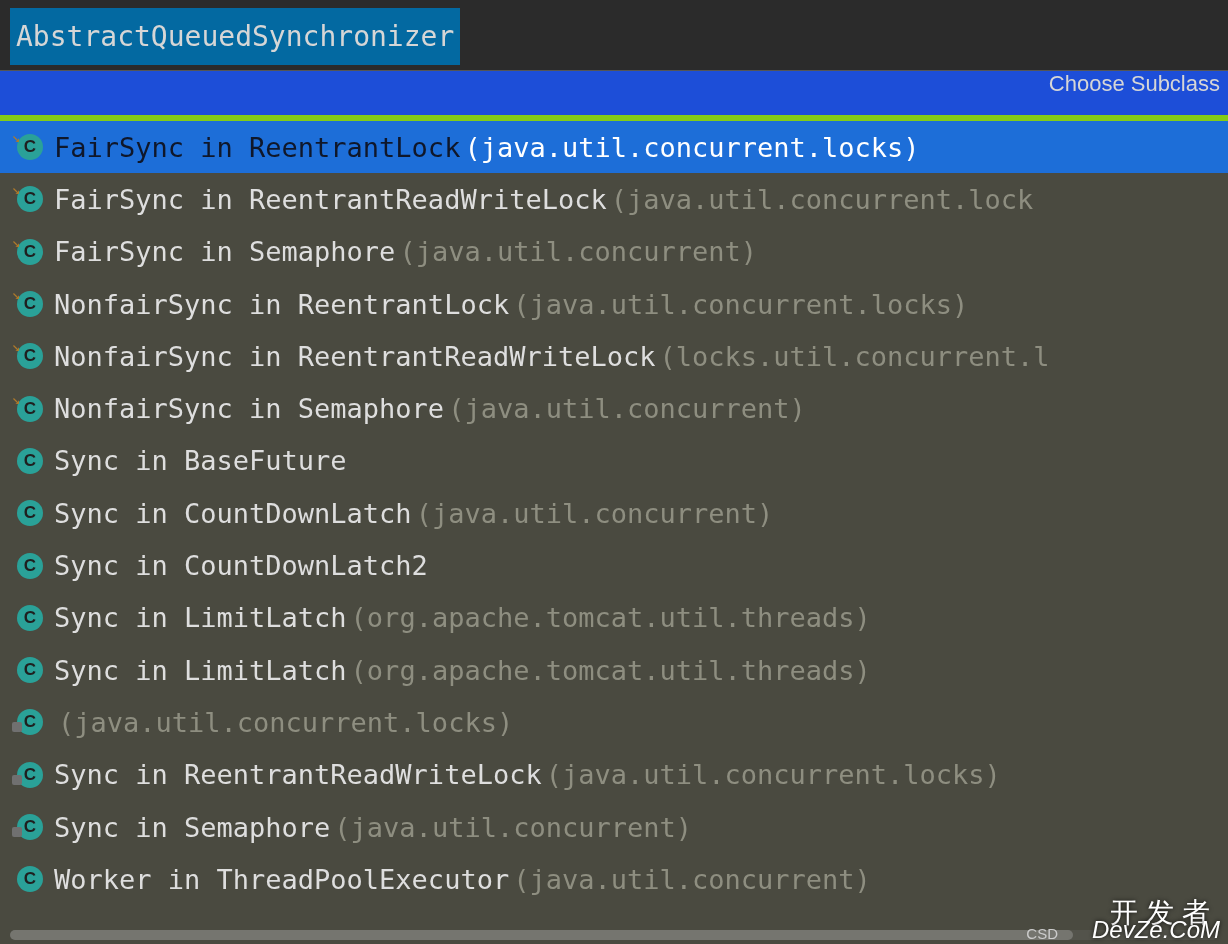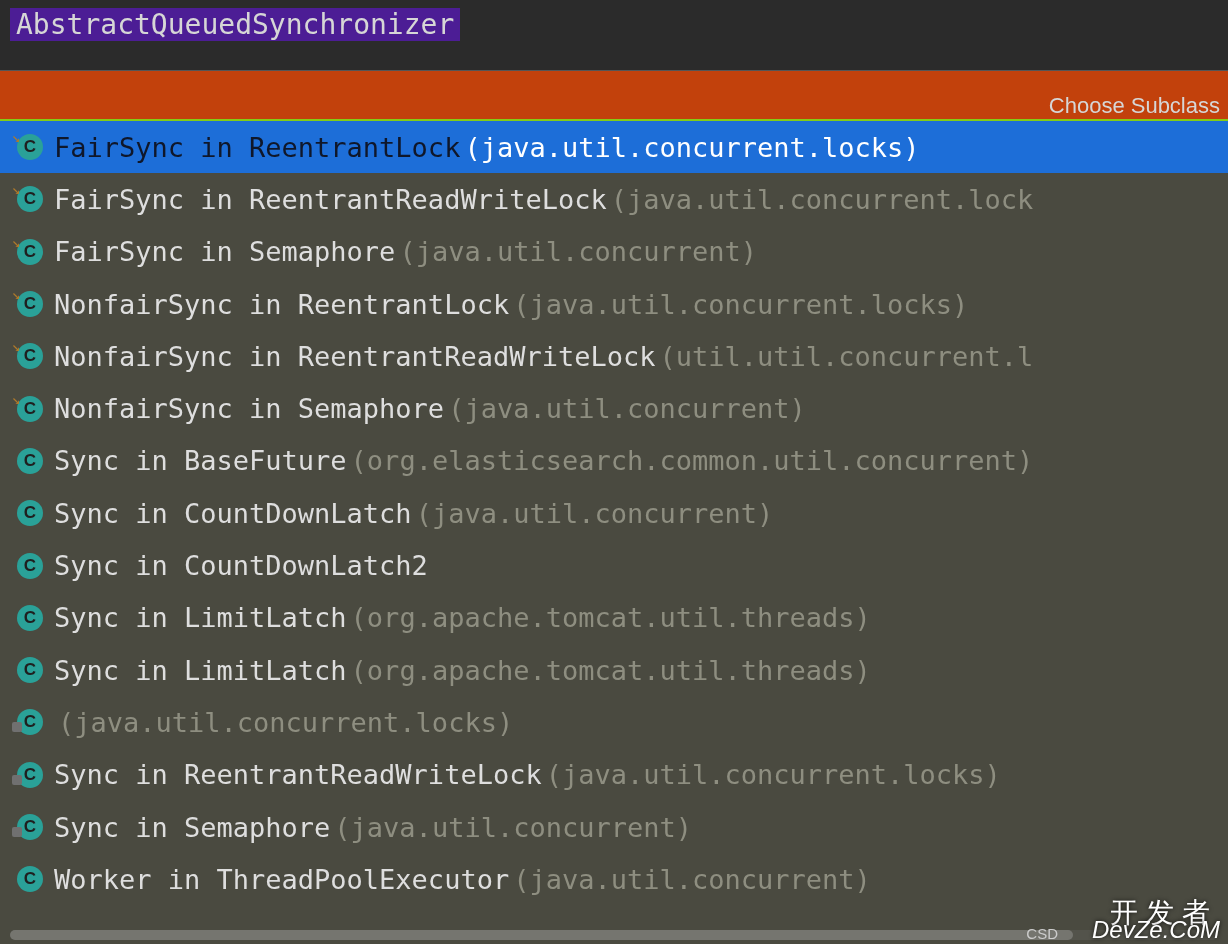--- a/index.html
+++ b/index.html
@@ -11,46 +11,46 @@
     overflow: hidden;
     position: relative;
   }
   .editor-header {
     height: 70px;
     background: #2b2b2b;
     padding: 8px 10px;
   }
   .class-name {
     display: inline-block;
-    background: #4c1d95;
+    background: #0369a1;
     color: #d6d6d6;
     font-size: 28px;
-    padding: 0 6px;
+    padding: 12px 6px;
     font-family: "Menlo", "Consolas", monospace;
   }
   .popup {
     position: absolute;
     left: 0;
     top: 70px;
     width: 1228px;
     height: 874px;
     background: #4a4a40;
     border-top: 1px solid #555;
   }
   .popup-title-row {
     height: 50px;
     display: flex;
     justify-content: flex-end;
-    align-items: flex-end;
+    align-items: flex-start;
     padding-right: 8px;
     color: #d6d6d6;
     font-family: -apple-system, "Segoe UI", sans-serif;
     font-size: 22px;
-    background: #c2410c;
-    border-bottom: 2px solid #84cc16;
+    background: #1d4ed8;
+    border-bottom: 6px solid #84cc16;
   }
   .list {
     overflow: hidden;
   }
   .row {
     height: 52.3px;
     display: flex;
     align-items: center;
     padding-left: 16px;
     font-size: 27px;
@@ -208,36 +208,35 @@
         </span>
         <span class="main-text">NonfairSync in ReentrantLock</span>
         <span class="dim-text"> (java.util.concurrent.locks)</span>
       </div>
       <div class="row">
         <span class="icon">
           <span class="icon-circle">C</span>
           <span class="icon-overlay arrow">↘</span>
         </span>
         <span class="main-text">NonfairSync in ReentrantReadWriteLock</span>
-        <span class="dim-text"> (util.util.concurrent.l</span>
+        <span class="dim-text"> (locks.util.concurrent.l</span>
       </div>
       <div class="row">
         <span class="icon">
           <span class="icon-circle">C</span>
           <span class="icon-overlay arrow">↘</span>
         </span>
         <span class="main-text">NonfairSync in Semaphore</span>
         <span class="dim-text"> (java.util.concurrent)</span>
       </div>
       <div class="row">
         <span class="icon">
           <span class="icon-circle">C</span>
         </span>
         <span class="main-text">Sync in BaseFuture</span>
-        <span class="dim-text"> (org.elasticsearch.common.util.concurrent)</span>
       </div>
       <div class="row">
         <span class="icon">
           <span class="icon-circle">C</span>
         </span>
         <span class="main-text">Sync in CountDownLatch</span>
         <span class="dim-text"> (java.util.concurrent)</span>
       </div>
       <div class="row">
         <span class="icon">

